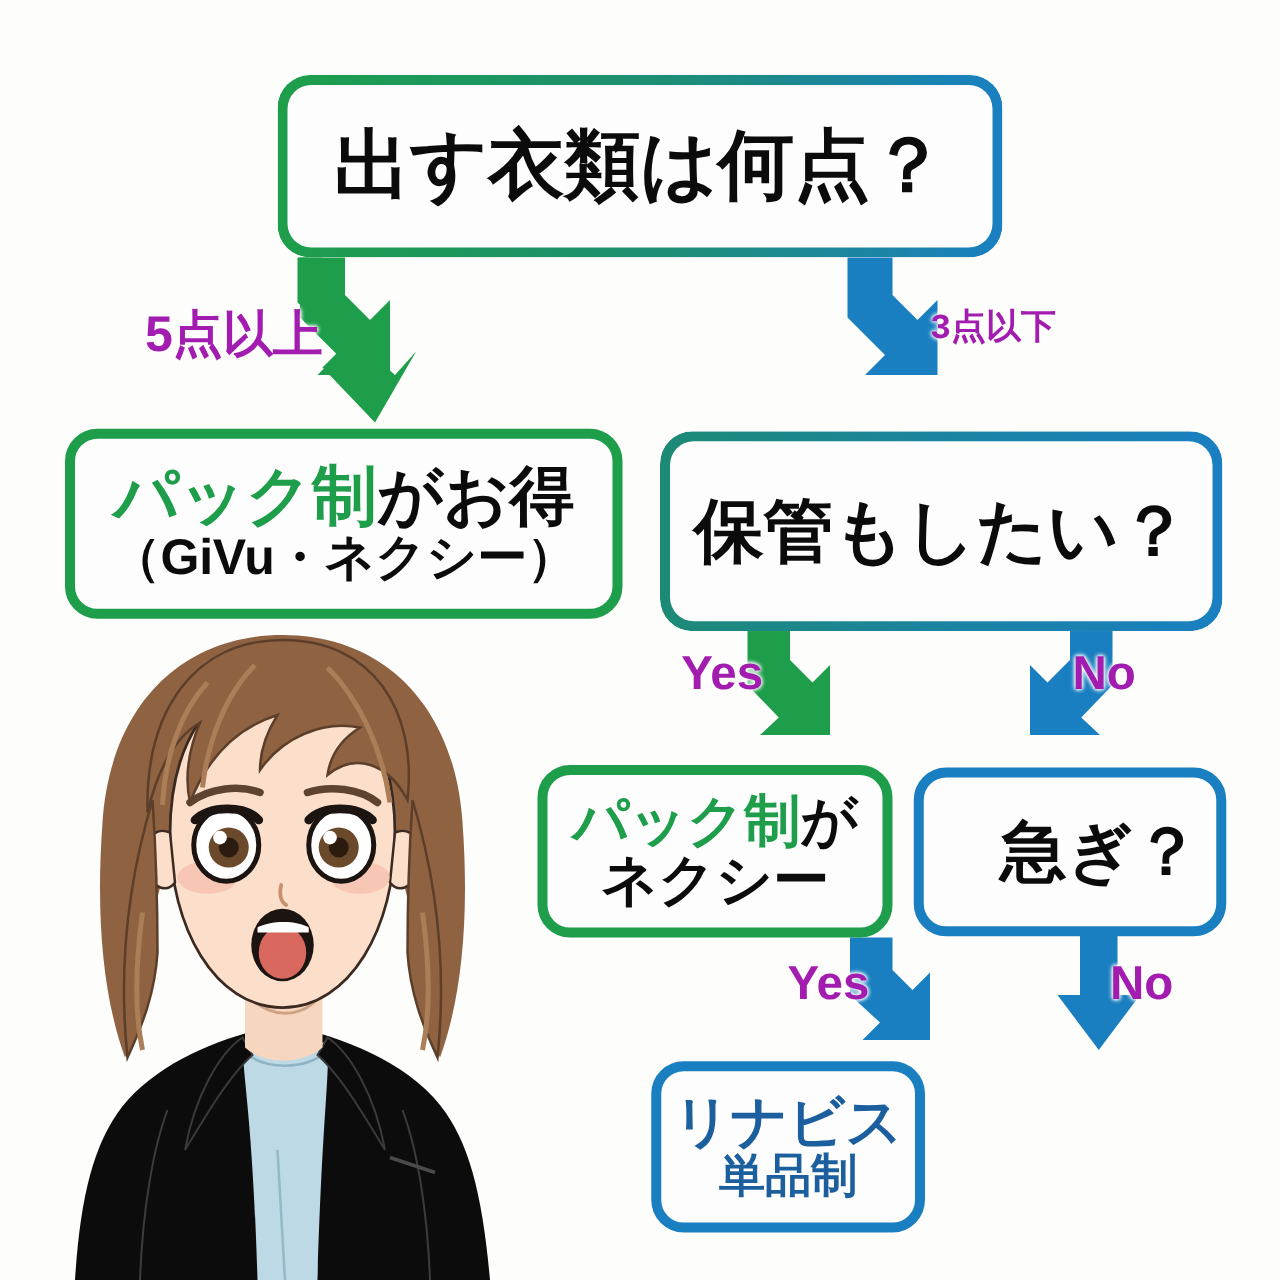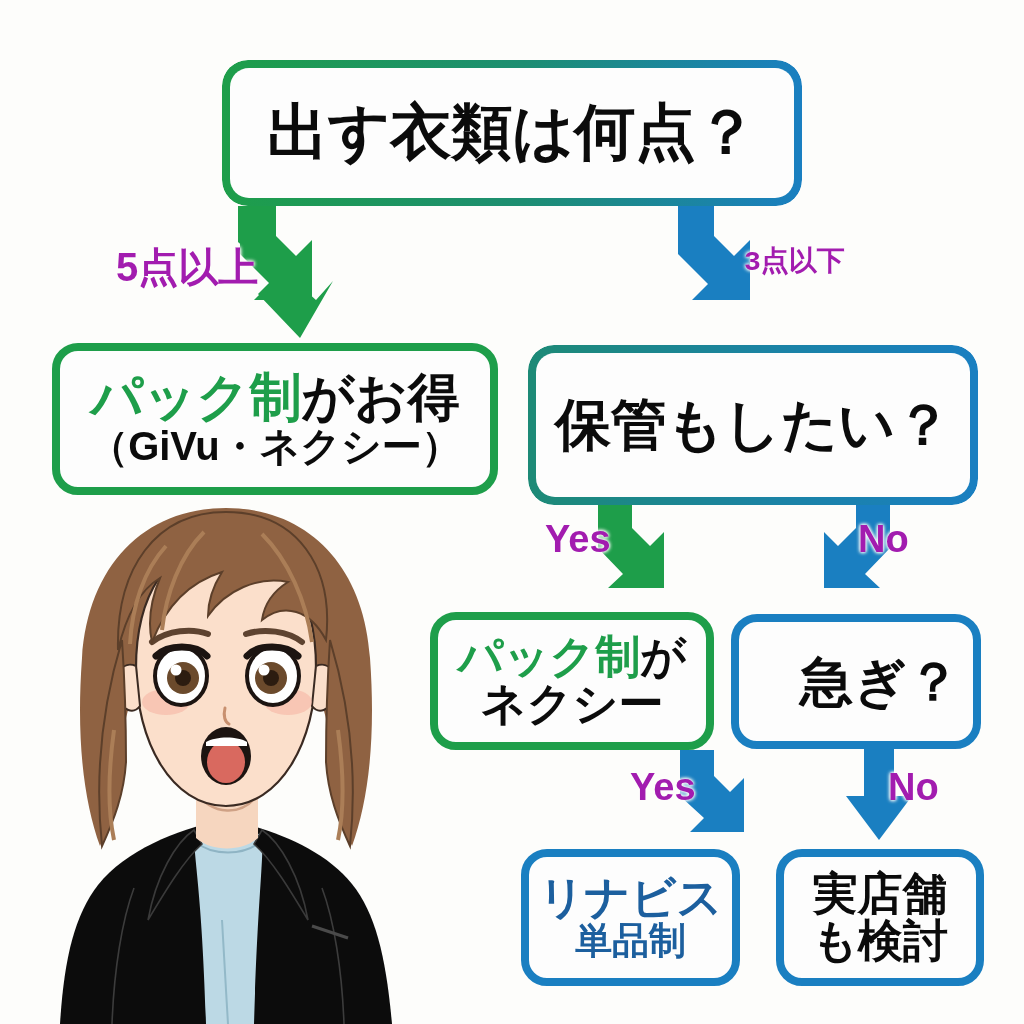--- a/index.html
+++ b/index.html
@@ -155,24 +155,20 @@
 
   <div class="node solid-b" style="left:731px; top:614px; width:250px; height:135px;padding-left:48px;">
     <span class="ln" style="font-size:53px;">急ぎ？</span>
   </div>
 
   <div class="node solid-b" style="left:521px; top:849px; width:219px; height:137px;">
     <span class="ln blu" style="font-size:45px;">リナビス</span>
     <span class="ln blu" style="font-size:37px;">単品制</span>
   </div>
 
-  <div class="node solid-b" style="left:776px; top:849px; width:208px; height:137px;">
-    <span class="ln" style="font-size:45px;">実店舗</span>
-    <span class="ln" style="font-size:45px;">も検討</span>
-  </div>
 
   <div class="edge-label" style="left:116px; top:240px; font-size:40px;">5点以上</div>
 
   <div class="edge-label" style="left:744px; top:242px; font-size:28px;font-family:Liberation Mono, monospace;">3点以下</div>
 
   <div class="edge-label" style="left:545px; top:518px; font-size:38px;">Yes</div>
 
   <div class="edge-label" style="left:858px; top:518px; font-size:38px;">No</div>
 
   <div class="edge-label" style="left:630px; top:766px; font-size:38px;">Yes</div>

